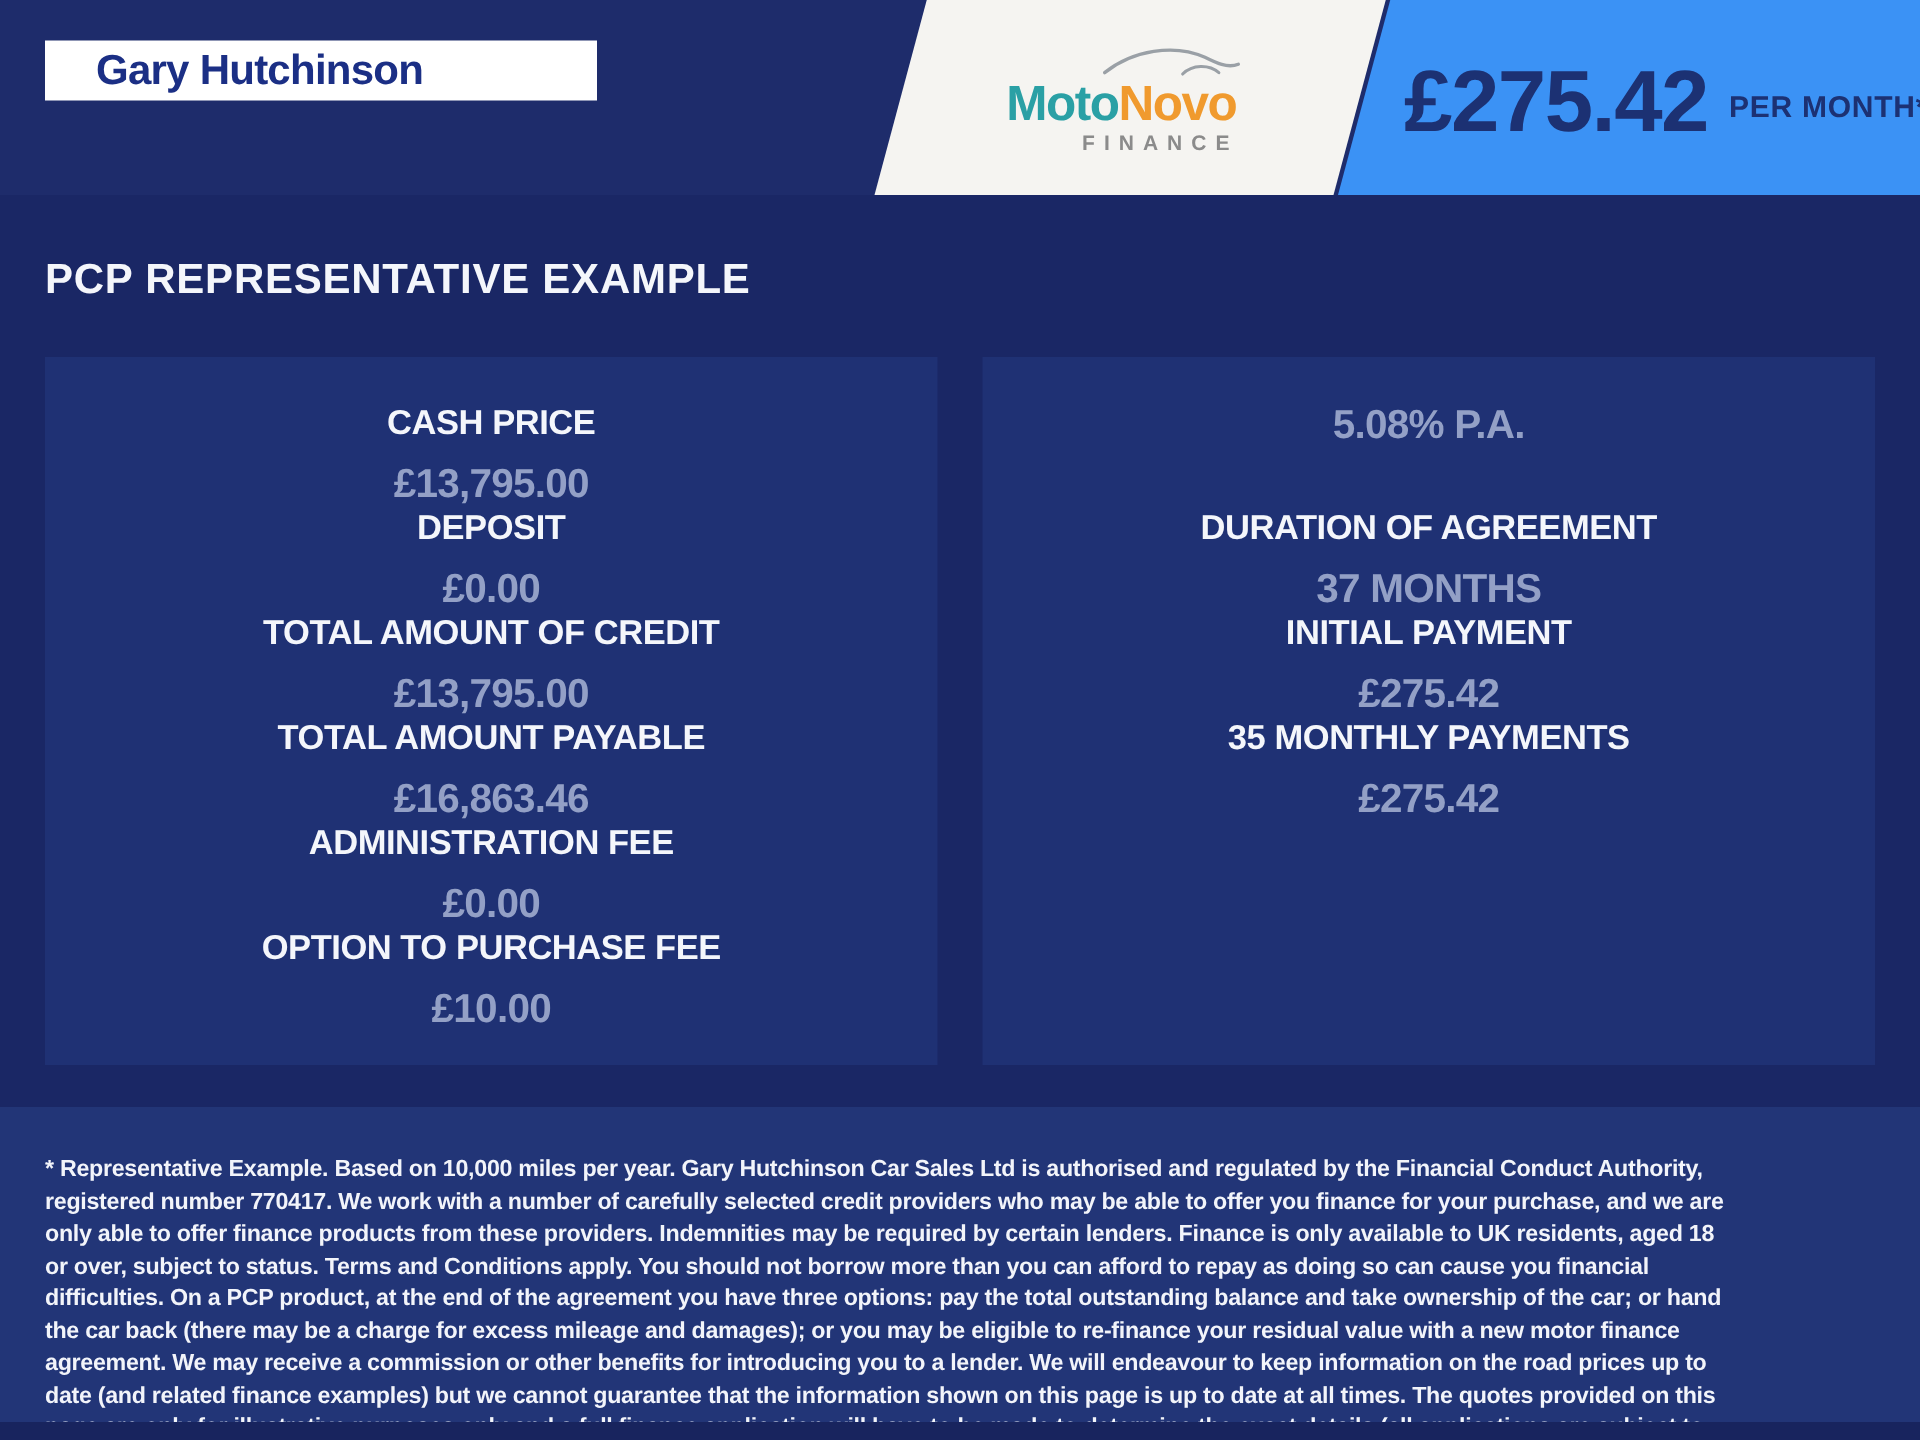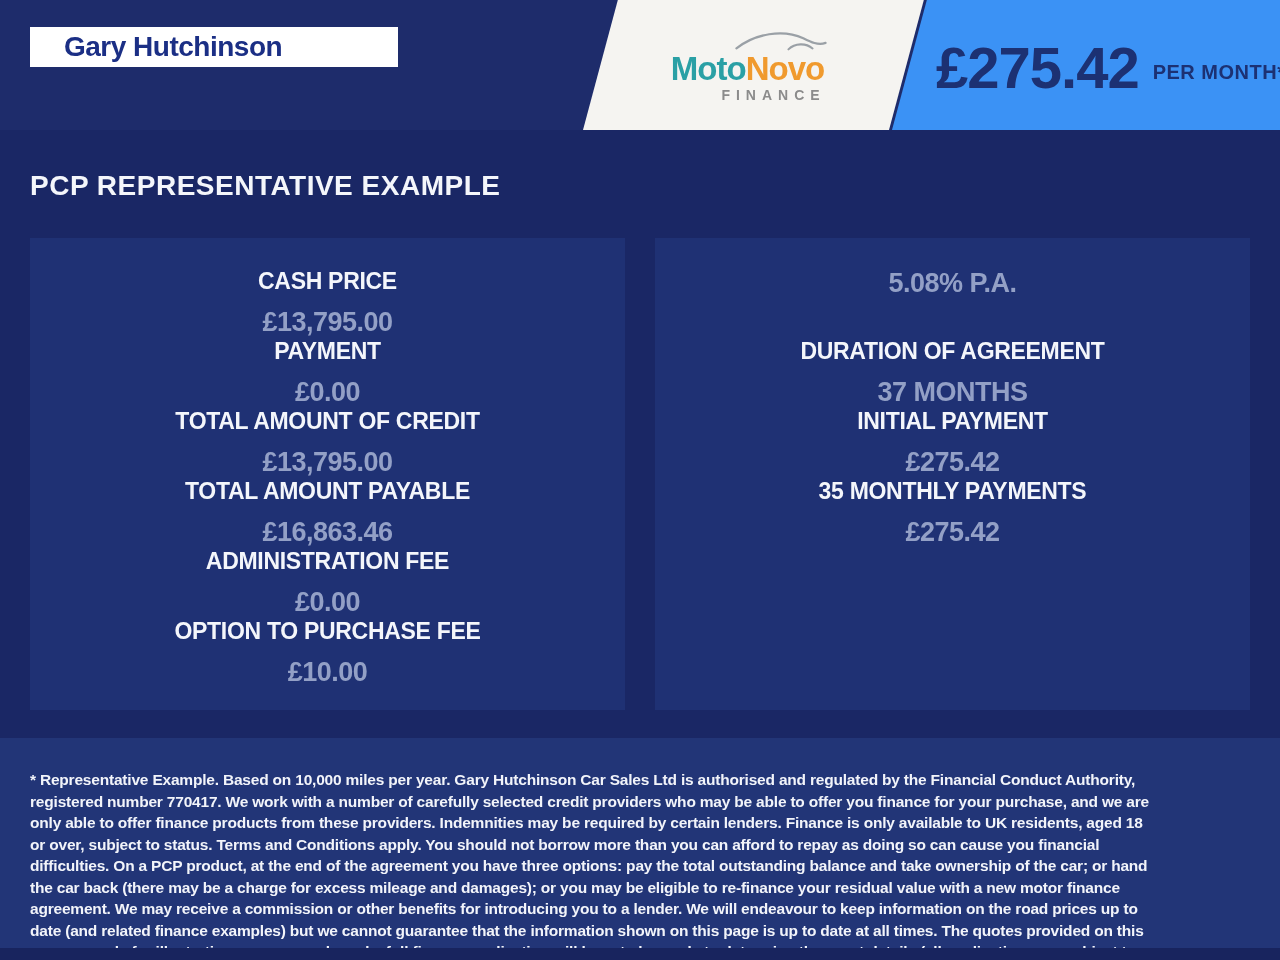--- a/index.html
+++ b/index.html
@@ -83,21 +83,21 @@
     <div class="page-title">PCP REPRESENTATIVE EXAMPLE</div>
 
     <div class="panels">
 
       <div class="panel">
         <div class="panel-row">
           <span class="row-label">CASH PRICE</span>
           <span class="row-value">£13,795.00</span>
         </div>
         <div class="panel-row">
-          <span class="row-label">PAYMENT</span>
+          <span class="row-label">DEPOSIT</span>
           <span class="row-value">£0.00</span>
         </div>
         <div class="panel-row">
           <span class="row-label">TOTAL AMOUNT OF CREDIT</span>
           <span class="row-value">£13,795.00</span>
         </div>
         <div class="panel-row">
           <span class="row-label">TOTAL AMOUNT PAYABLE</span>
           <span class="row-value">£16,863.46</span>
         </div>

